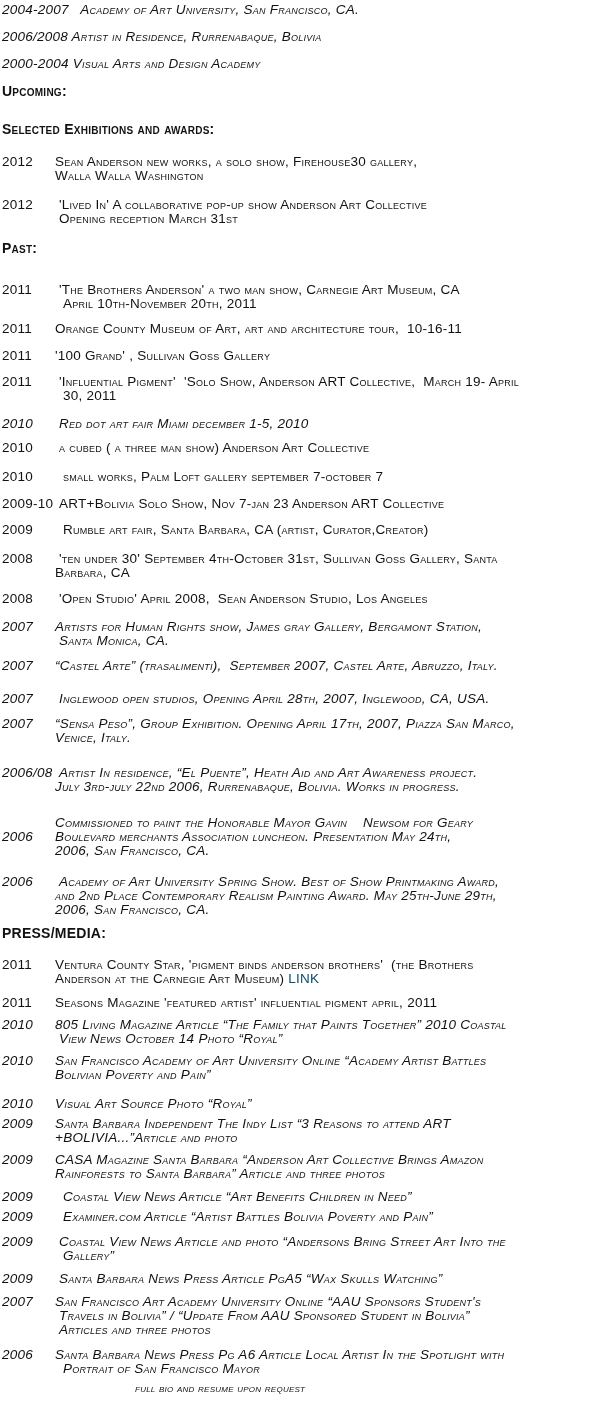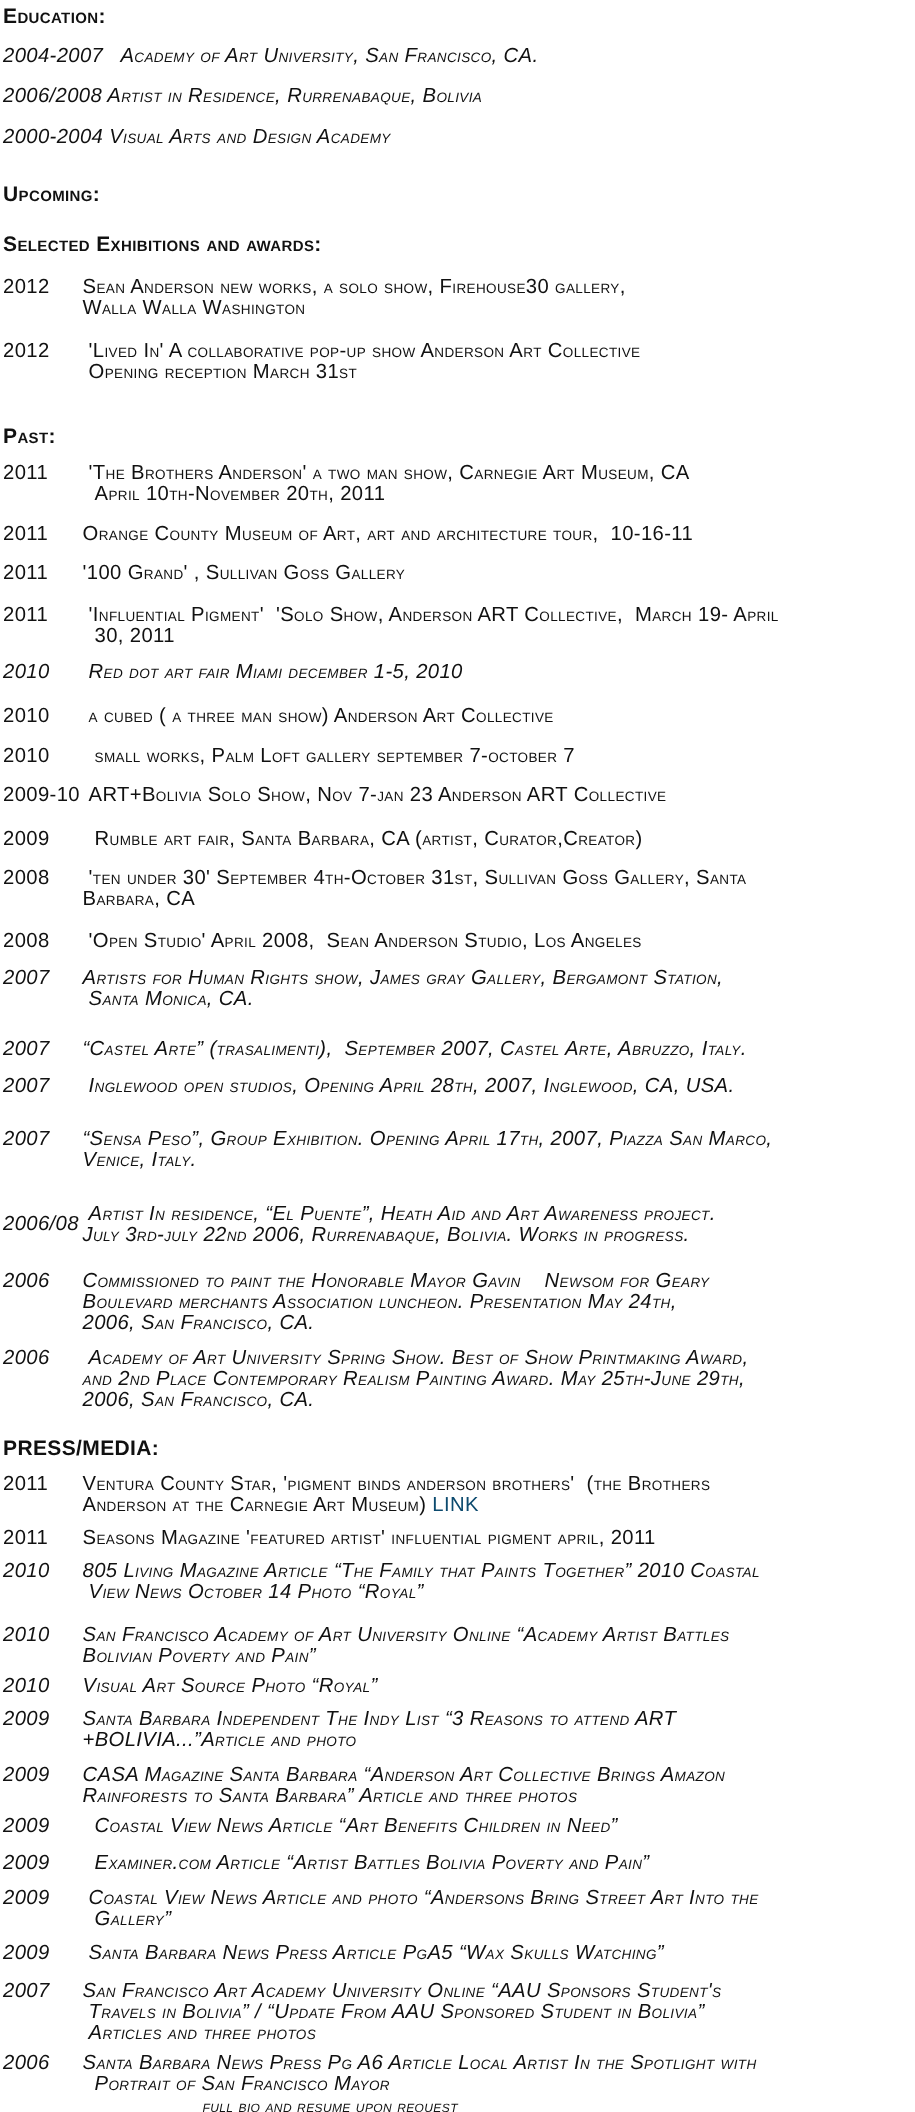--- a/index.html
+++ b/index.html
@@ -65,21 +65,20 @@
   #doc > :nth-child(38) { margin-top: 9px; }
   #doc > :nth-child(39) { margin-top: 9px; }
   #doc > :nth-child(40) { margin-top: 11px; }
   #doc > :nth-child(41) { margin-top: 6px; }
   #doc > :nth-child(42) { margin-top: 3px; }
 </style>
 </head>
 <body>
 
 <div id="doc">
-    <div class="heading">Education:</div>
     <div class="line italic">2004-2007   Academy of Art University, San Francisco, CA.</div>
     <div class="line italic">2006/2008 Artist in Residence, Rurrenabaque, Bolivia</div>
     <div class="line italic">2000-2004 Visual Arts and Design Academy</div>
     <div class="heading">Upcoming:</div>
     <div class="heading">Selected Exhibitions and awards:</div>
     <div class="entry">
       <div class="year">2012</div>
       <div class="desc"><span>Sean Anderson new works, a solo show, Firehouse30 gallery,
 Walla Walla Washington</span></div>
     </div>

